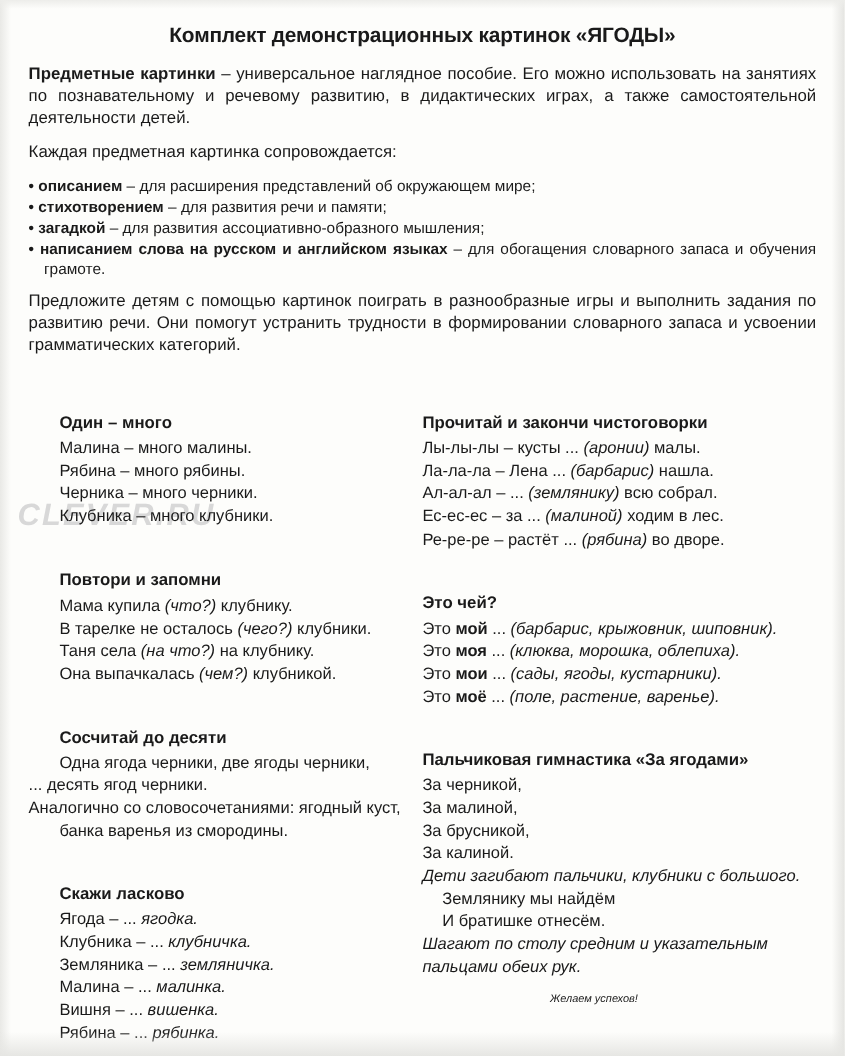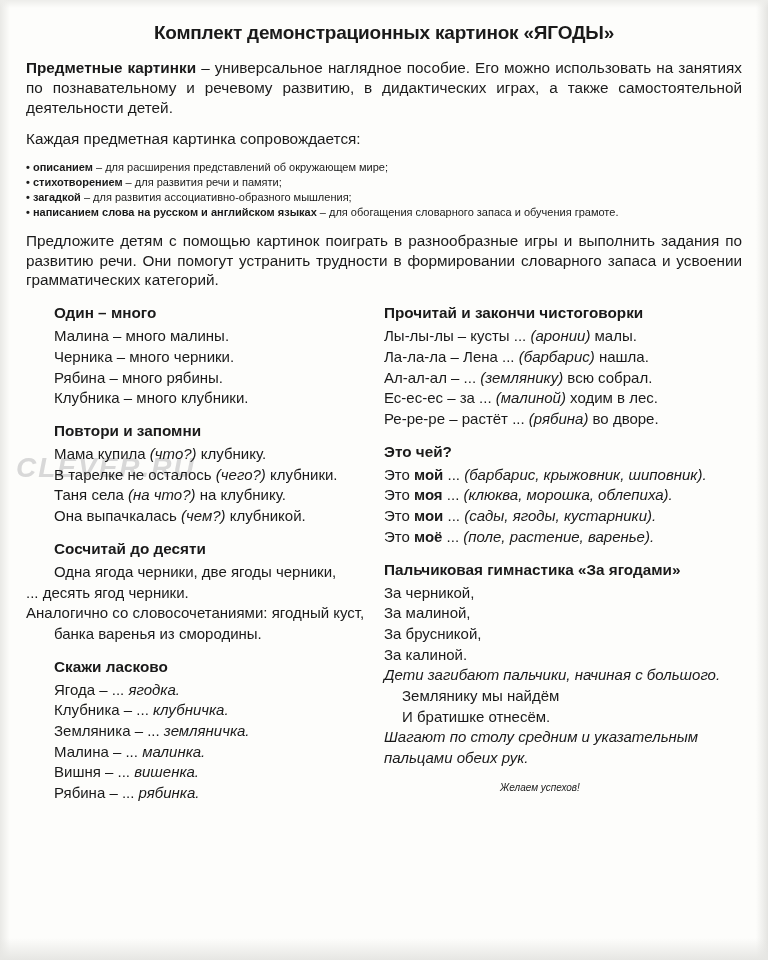--- a/index.html
+++ b/index.html
@@ -48,41 +48,41 @@
   }
   p.para.nojust { text-align: left; }
   .b { font-weight: bold; }
 
   ul.bullets {
     list-style: none;
     margin: 0 0 11px 0;
     padding: 0;
   }
   ul.bullets li {
-    font-size: 11px;
+    font-size: 14px;
     line-height: 1.30;
     margin: 0 0 1px 0;
     padding-left: 14px;
     text-indent: -14px;
     text-align: justify;
   }
   ul.bullets li::before {
     content: "• ";
     font-weight: bold;
   }
 
   .columns {
     display: flex;
     gap: 18px;
     margin-top: 14px;
   }
   .col { width: 352px; }
   .col.left { width: 340px; }
 
-  .block { margin-bottom: 13px; }
+  .block { margin-bottom: 13px; margin-top: 38px; }
   .block h2 {
     font-size: 15.3px;
     font-weight: bold;
     margin: 0 0 4px 0;
     padding-left: 28px;
   }
   .col.right .block h2 { padding-left: 0; }
 
   .lines { margin: 0; padding: 0; list-style: none; }
   .lines li {
@@ -160,22 +160,22 @@
     <p class="para">Предложите детям с помощью картинок поиграть в разнообразные игры и выполнить задания по развитию речи. Они помогут устранить трудности в формировании словарного запаса и усвоении грамматических категорий.</p>
 
     <div class="columns">
 
       <div class="col left">
 
         <div class="block">
           <h2>Один – много</h2>
           <ul class="lines">
             <li>Малина – много малины.</li>
+            <li>Рябина – много рябины.</li>
             <li>Черника – много черники.</li>
-            <li>Рябина – много рябины.</li>
             <li>Клубника – много клубники.</li>
           </ul>
         </div>
 
         <div class="block">
           <h2>Повтори и запомни</h2>
           <ul class="lines">
             <li><span>Мама купила </span><span class="i">(что?)</span><span> клубнику.</span></li>
             <li><span>В тарелке не осталось </span><span class="i">(чего?)</span><span> клубники.</span></li>
             <li><span>Таня села </span><span class="i">(на что?)</span><span> на клубнику.</span></li>
@@ -229,21 +229,21 @@
           </ul>
         </div>
 
         <div class="block">
           <h2>Пальчиковая гимнастика «За ягодами»</h2>
           <ul class="lines">
             <li>За черникой,</li>
             <li>За малиной,</li>
             <li>За брусникой,</li>
             <li>За калиной.</li>
-            <li class="i">Дети загибают пальчики, начиная с большого.</li>
+            <li class="i">Дети загибают пальчики, клубники с большого.</li>
             <li style="padding-left:18px">Землянику мы найдём</li>
             <li style="padding-left:18px">И братишке отнесём.</li>
             <li class="i">Шагают по столу средним и указательным пальцами обеих рук.</li>
           </ul>
         </div>
 
         <div class="wish">Желаем успехов!</div>
 
       </div>
 

